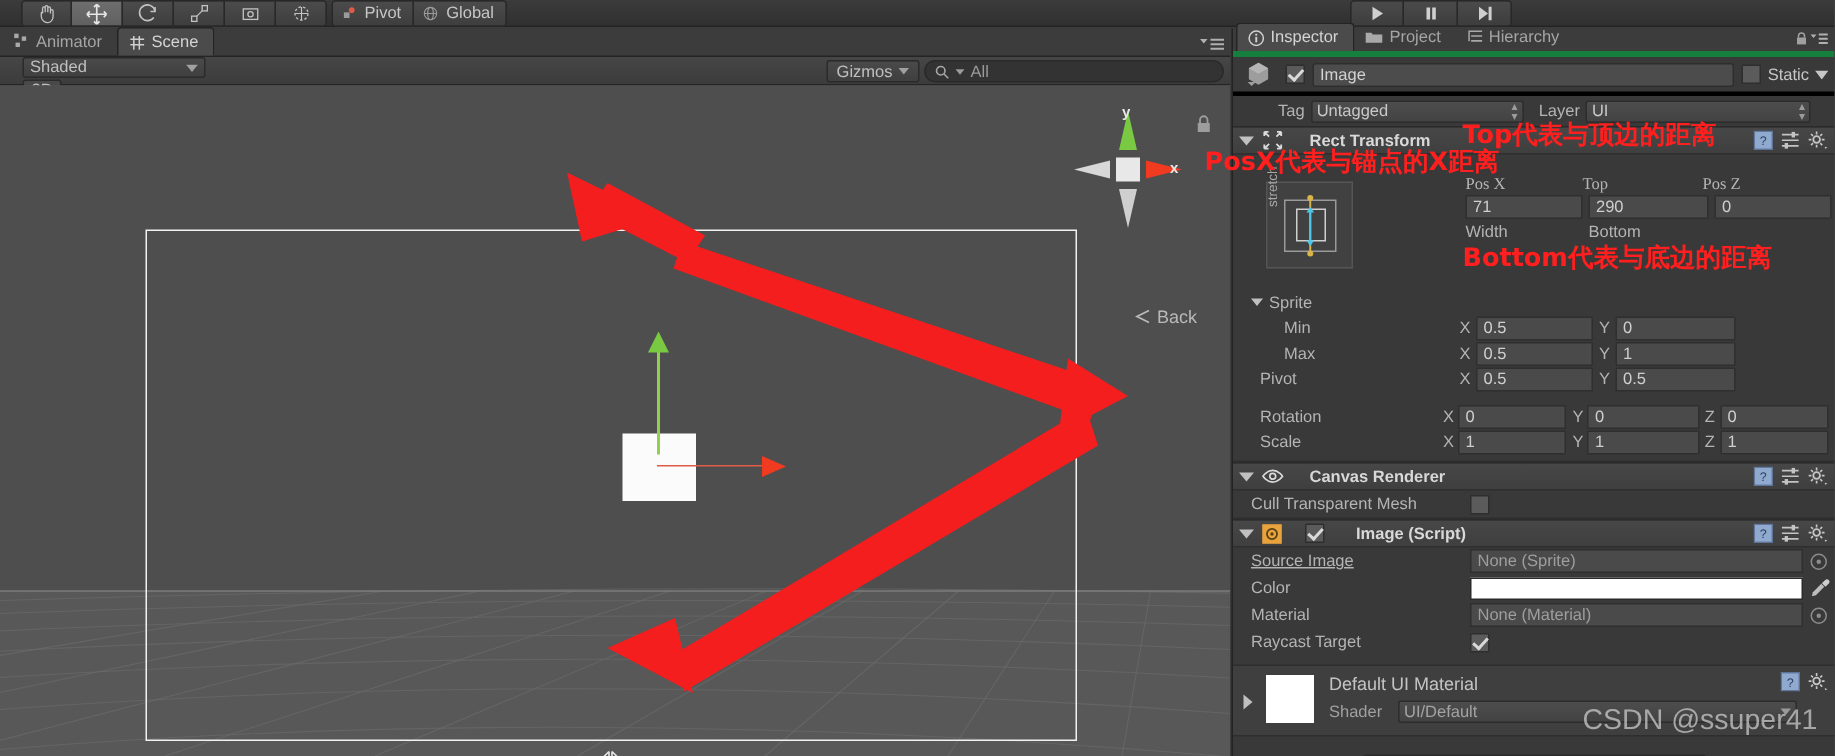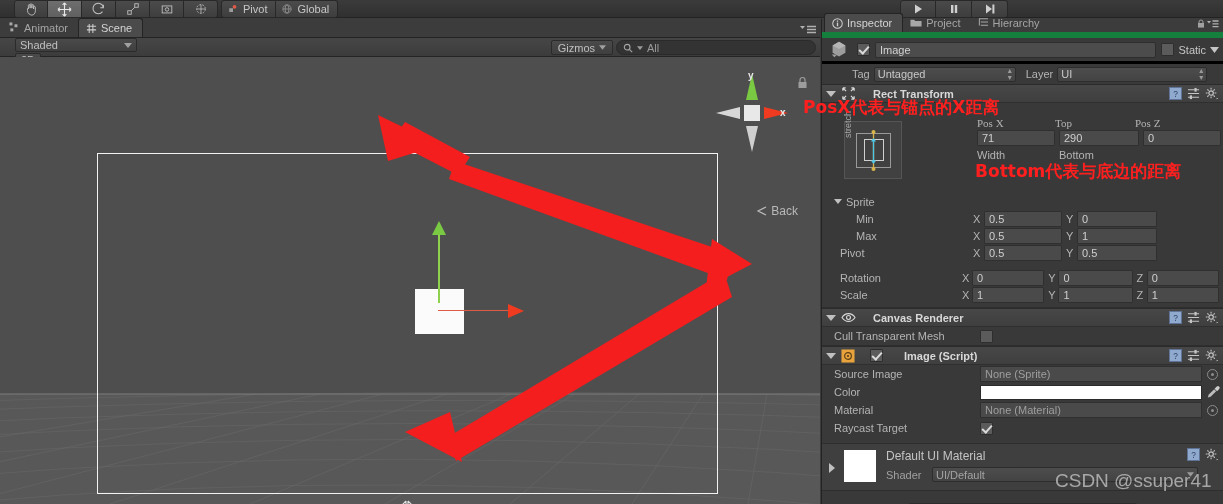--- a/index.html
+++ b/index.html
@@ -165,21 +165,21 @@
   .lock-icon { position: absolute; right: 12px; top: 19px; }
 
   
   .inspector {
     position: absolute; left: 821px; top: 19px; width: 402px; height: 485px;
     background: #393939;
     border-left: 1px solid #232323;
   }
   .insp-tabbar {
     position: relative; height: 19px; background: #3c3c3c;
-    border-bottom: 6px solid #15803d;
+    border-bottom: 4px solid #15803d;
     display: flex; align-items: flex-end;
   }
   .insp-header {
     height: 26px; background: #393939;
     display: flex; align-items: center; padding: 0 4px; gap: 5px;
     border-bottom: 3px solid #000000;
   }
   .go-icon {
     width: 26px; height: 22px; position: relative;
     display: flex; align-items: center; justify-content: center;
@@ -821,21 +821,21 @@
         <svg width="14" height="13" viewBox="0 0 15 14">
             <circle cx="6.5" cy="6.5" r="2.4" fill="none" stroke="#c6c6c6" stroke-width="1.3"></circle>
             <path d="M6.5 0.8v2M6.5 10.2v2M0.8 6.5h2M10.2 6.5h2M2.5 2.5l1.4 1.4M9.1 9.1l1.4 1.4M10.5 2.5L9.1 3.9M3.9 9.1L2.5 10.5" stroke="#c6c6c6" stroke-width="1.2"></path>
             <path d="M12.5 11.5l1.8.8-1.8.8z" fill="#c6c6c6"></path>
           </svg>
       </div>
     </div>
 
     <div style="padding-left:12px;">
       <div class="row" style="height:18px;">
-        <span class="prop-label" style="width:146px;">Source Image</span>
+        <span class="prop-label" style="width:146px;text-decoration:underline;">Source Image</span>
         <div class="obj-field" style="width:222px;">
           <span>None (Sprite)</span>
         </div>
         <div class="circle-sel" style="margin-left:5px;"></div>
       </div>
       <div class="row" style="height:18px;">
         <span class="prop-label" style="width:146px;">Color</span>
         <div class="colorfield" style="width:222px;"></div>
         <svg width="14" height="14" viewBox="0 0 14 14" style="margin-left:4px;">
           <path d="M10.8 1.6a1.7 1.7 0 012.4 2.4L11 6.2 8.6 3.8z" fill="#cfcfcf"></path>
@@ -884,17 +884,18 @@
     <div class="divider"></div>
 
     <div style="padding-top:12px;">
       <div class="addcomp-btn">
         
       </div>
     </div>
   </div>
 
   <div class="annot" style="left:803px; top:96px; font-size:17px;">PosX代表与锚点的X距离</div>
+  <div class="annot" style="left:975px; top:78px; font-size:17px;">Top代表与顶边的距离</div>
   <div class="annot" style="left:975px; top:160px; font-size:17px;">Bottom代表与底边的距离</div>
 
   <div class="watermark" style="left:1055px; top:470px;">CSDN @ssuper41</div>
 
 </div>
 
 </body></html>

